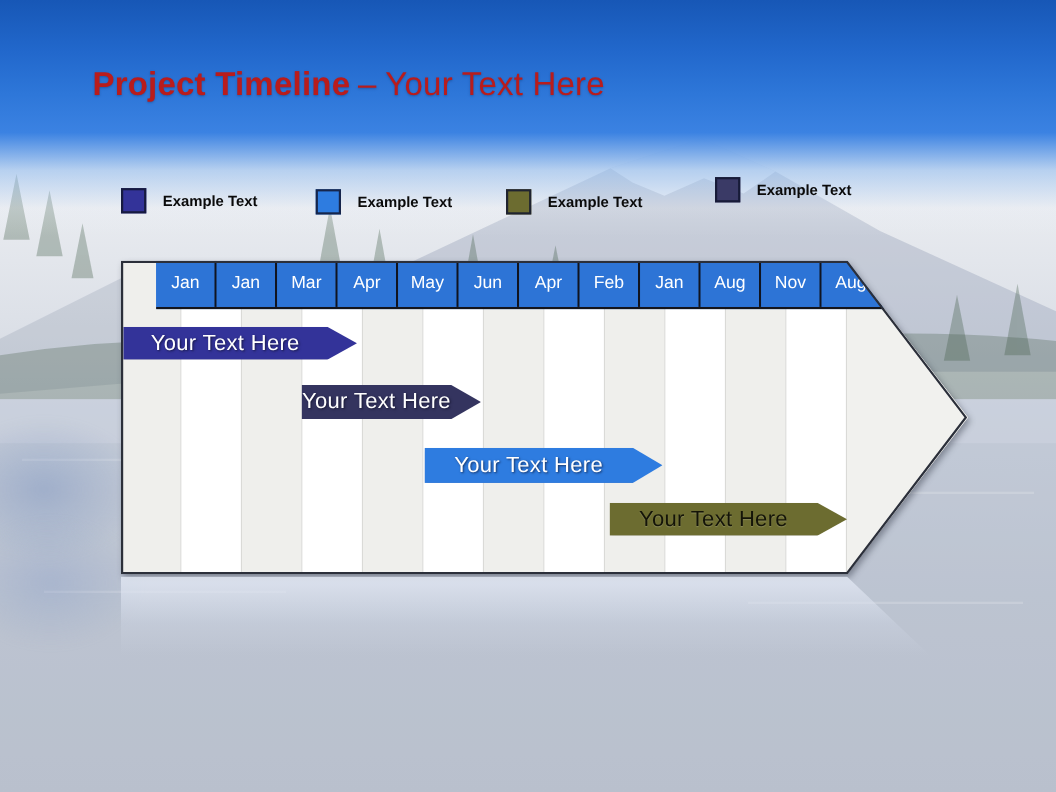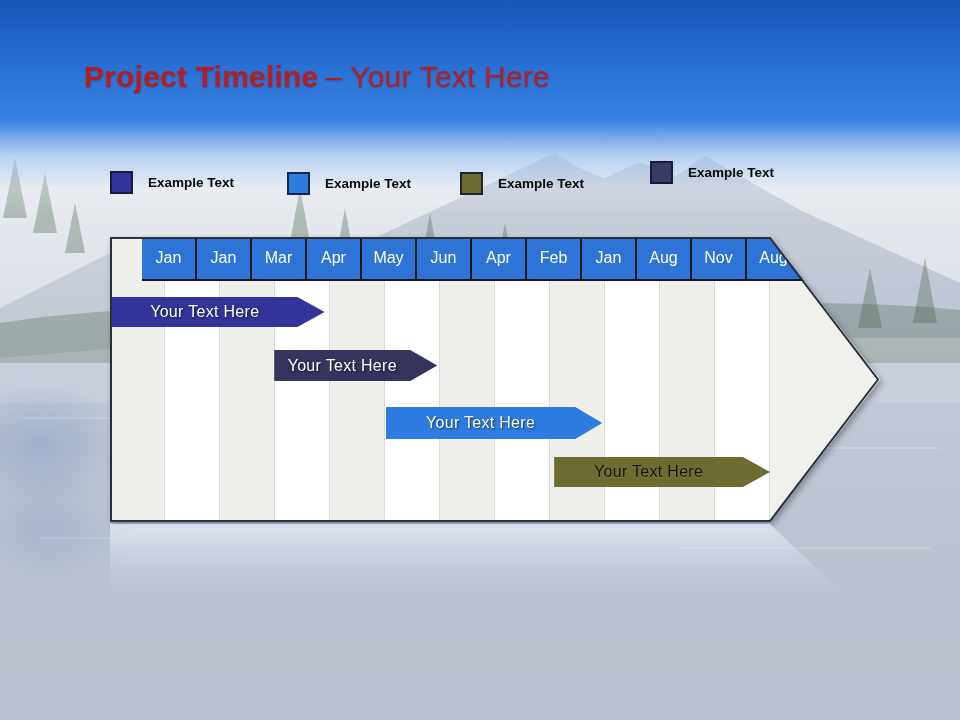--- a/index.html
+++ b/index.html
@@ -50,21 +50,21 @@
   .months { position:absolute; left:0; top:0; width:770px; height:44px; display:flex;
     border-bottom:2px solid #14151c;margin-left:32px; }
   .month-cell { flex:0 0 55px; height:42px; background:#2d74d6; color:#ffffff;
     font-size:16px; line-height:42px; text-align:center; border-right:2px solid #101420; }
   .month-fill { flex:1 1 auto; background:#2d74d6; border:none; }
   .chart-outline { position:absolute; inset:0; pointer-events:none; }
 
   
   .bar { position:absolute; display:flex; align-items:center; justify-content:center;
     clip-path:polygon(0 0, calc(100% - 27px) 0, 100% 50%, calc(100% - 27px) 100%, 0 100%);
-    font-size:16px; white-space:nowrap;
+    font-size:20px; white-space:nowrap;
     filter:drop-shadow(1px 2px 2px rgba(20,20,35,.45));text-align:right; }
   .bar .bar-label { padding-right:27px; letter-spacing:.3px; }
   .bar.light-text .bar-label { color:#ffffff; text-shadow:1px 1px 2px rgba(10,10,30,.65); }
   .bar.dark-text  .bar-label { color:#141408; text-shadow:0 1px 1px rgba(255,255,255,.2); }
 
   
   .reflection { position:absolute; left:110px; top:524px; width:770px; height:72px;
     clip-path:polygon(0 0, 85.7% 0, 95.5% 100%, 0 100%);
     background:linear-gradient(180deg, rgba(225,231,243,.85) 0%, rgba(208,215,230,.35) 60%, rgba(200,207,222,0) 100%); }
 </style>

